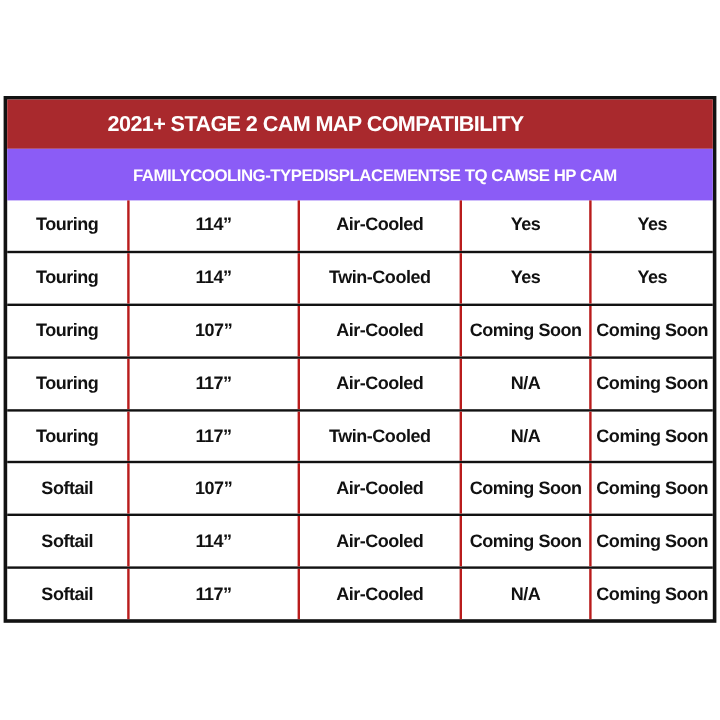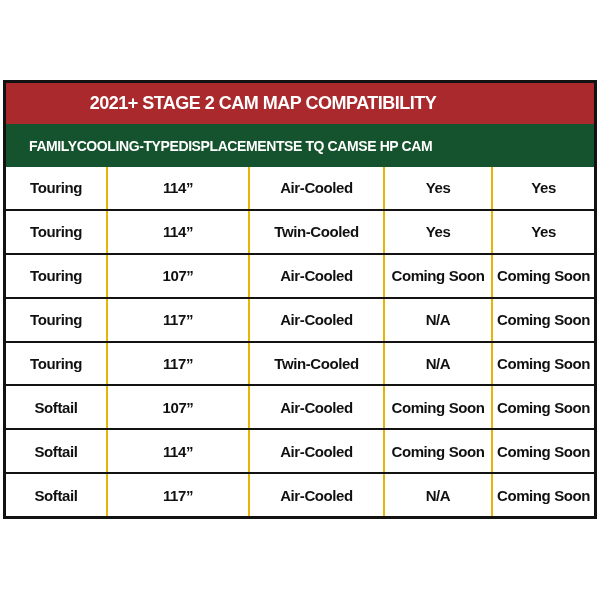--- a/index.html
+++ b/index.html
@@ -38,24 +38,24 @@
   .titlebar .title-text {
     color: #ffffff;
     font-size: 18px;
     letter-spacing: -0.5px;
     white-space: nowrap;
   }
 
   .colheader {
     height: 43px;
     flex: 0 0 43px;
-    background: #14532d;
+    background: #8b5cf6;
     display: flex;
     align-items: center;
-    justify-content: flex-start;
+    justify-content: flex-end;
     padding-left: 23px;
     padding-right: 80px;
   }
   .colheader .col-label {
     color: #ffffff;
     font-size: 14px;
     letter-spacing: -0.4px;
     white-space: nowrap;
   }
 
@@ -70,21 +70,21 @@
     display: grid;
     grid-template-columns: 102px 142px 135px 108px 101px;
     border-bottom: 2px solid #121212;
   }
   .row:last-child { border-bottom: none; }
 
   .cell {
     display: flex;
     align-items: center;
     justify-content: center;
-    border-right: 2px solid #eab308;
+    border-right: 2px solid #b91c1c;
     color: #111111;
     font-size: 15px;
     letter-spacing: -0.4px;
     white-space: nowrap;
     overflow: hidden;
   }
   .cell:last-child { border-right: none; }
 </style>
 </head>
 <body>

